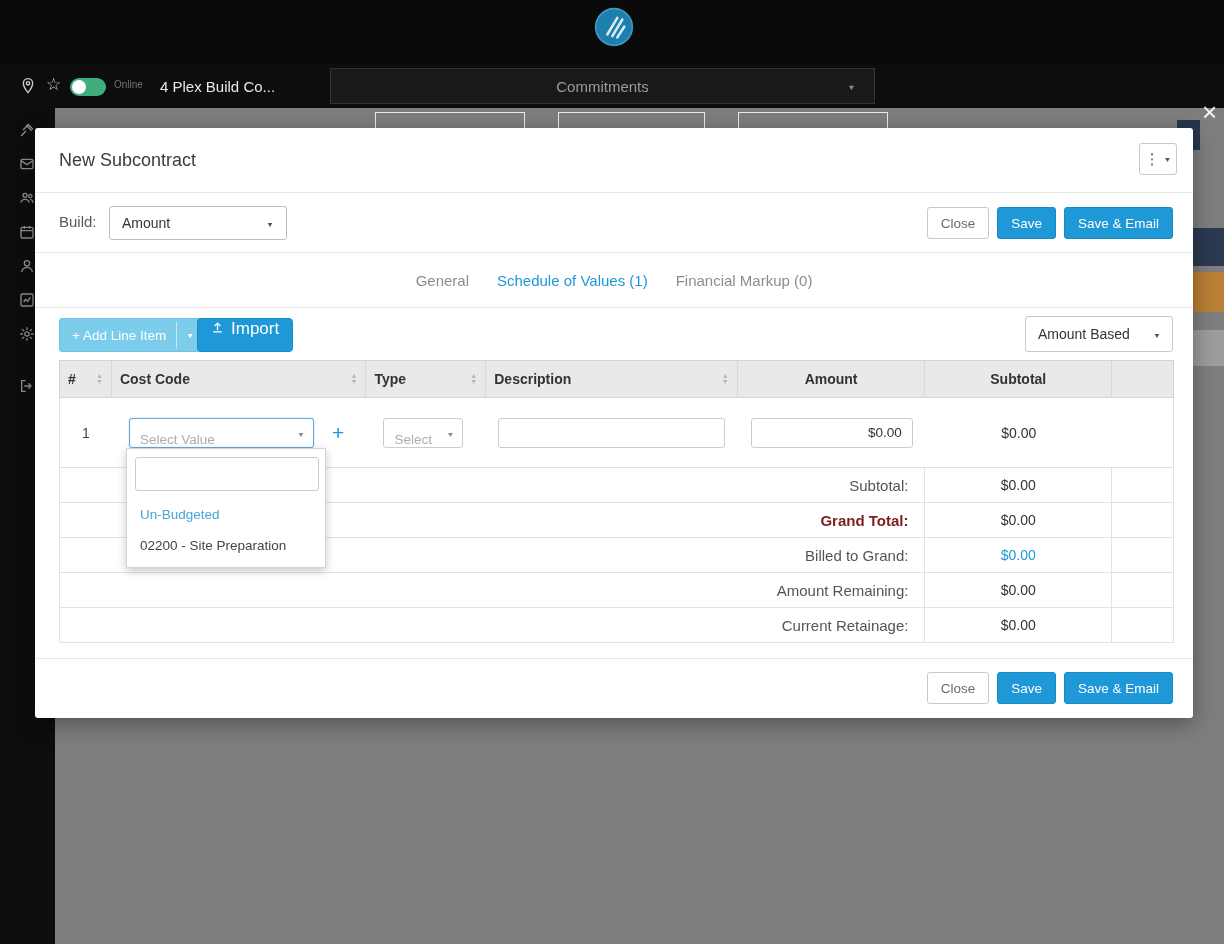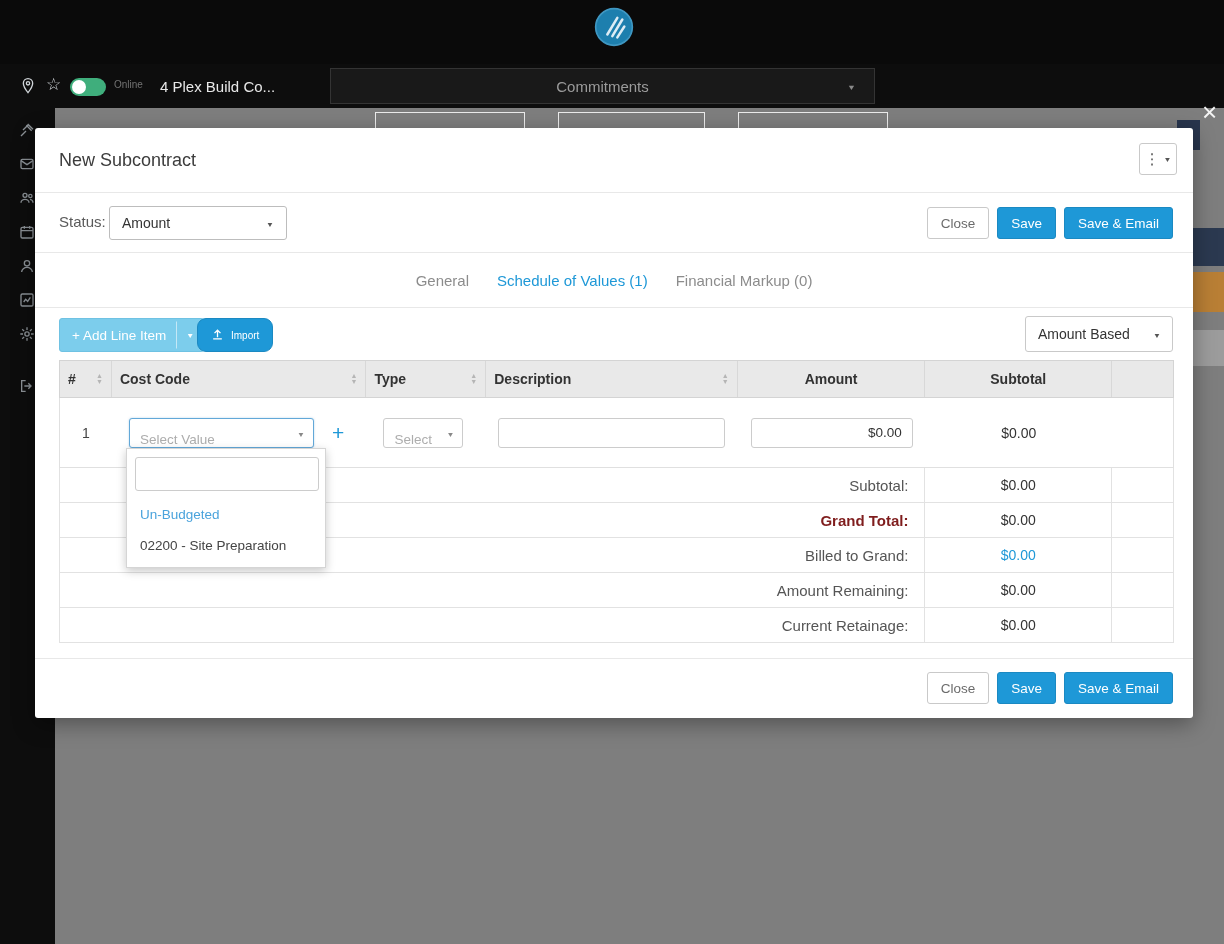--- a/index.html
+++ b/index.html
@@ -68,22 +68,22 @@
   .tabs-row { position:absolute; left:0; top:126px; width:100%; height:54px; border-bottom:1px solid #e8e8e8;
     display:flex; align-items:center; justify-content:center; gap:28px; }
   .tab { font-size:15px; color:#8c8c8c; cursor:pointer; }
   .tab.active { color:#1e98d7; }
 
   .toolbar { position:absolute; left:0; top:181px; width:100%; height:52px; }
   .add-line { position:absolute; left:24px; top:9px; height:34px; background:#7ccdec; border:1px solid #6fc2e3; border-radius:3px;
     color:#fff; font-size:13.5px; display:flex; align-items:center; cursor:pointer; }
   .add-line .lbl { padding:0 10px 0 12px; }
   .add-line .caretbox { border-left:1px solid rgba(255,255,255,.55); padding:0 9px; font-size:8px; height:100%; display:flex; align-items:center; }
-  .import-btn { position:absolute; left:162px; top:9px; height:34px; background:#1e98d7; border:1px solid #1b89c2; border-radius:9px;
-    color:#fff; font-size:10px; display:flex; align-items:center; gap:7px; padding:0 13px; cursor:pointer; }
+  .import-btn { position:absolute; left:162px; top:9px; height:34px; background:#1e98d7; border:1px solid #1b89c2; border-radius:4px;
+    color:#fff; font-size:17px; display:flex; align-items:flex-start; gap:7px; padding:0 13px; cursor:pointer; }
   .amount-based { position:absolute; right:20px; top:7px; width:148px; height:36px; border:1px solid #c9c9c9; border-radius:3px;
     background:#fff; font-size:14px; color:#333; display:flex; align-items:center; padding:0 12px; cursor:pointer; }
   .amount-based .caret { position:absolute; right:11px; top:14px; font-size:8px; color:#555; }
 
   
   .sov-table { position:absolute; left:24px; top:232px; width:1115px; }
   .thead { display:flex; height:38px; background:#e9e9e9; border:1px solid #d4d4d4; }
   .th { display:flex; align-items:center; font-size:14px; font-weight:bold; color:#333; padding:0 8px; border-right:1px solid #d8d8d8; }
   .th:last-child { border-right:none; }
   .th .sort { margin-left:auto; display:flex; flex-direction:column; font-size:7px; line-height:6px; color:#b5b5b5; }
@@ -224,21 +224,21 @@
 <div class="modal">
 
   <div class="m-title">New Subcontract</div>
   <div class="kebab">
     <span class="dots">⋮</span>
     <span class="caret caret-glyph">▼</span>
   </div>
   <div class="m-div1"></div>
 
   <div class="status-row">
-    <div class="status-label">Status:</div>
+    <div class="status-label">Build:</div>
     <div class="status-select">
       <span>Amount</span>
       <span class="caret caret-glyph">▼</span>
     </div>
     <div class="status-actions">
       <button class="btn btn-white">Close</button>
       <button class="btn btn-blue">Save</button>
       <button class="btn btn-blue">Save &amp; Email</button>
     </div>
   </div>

